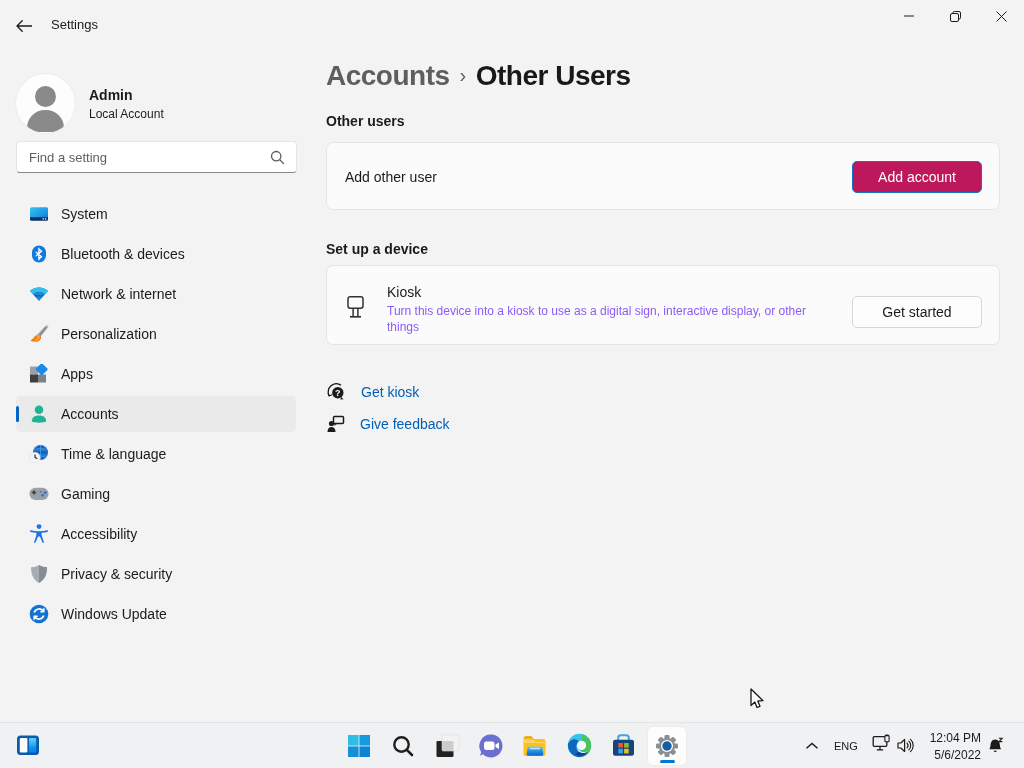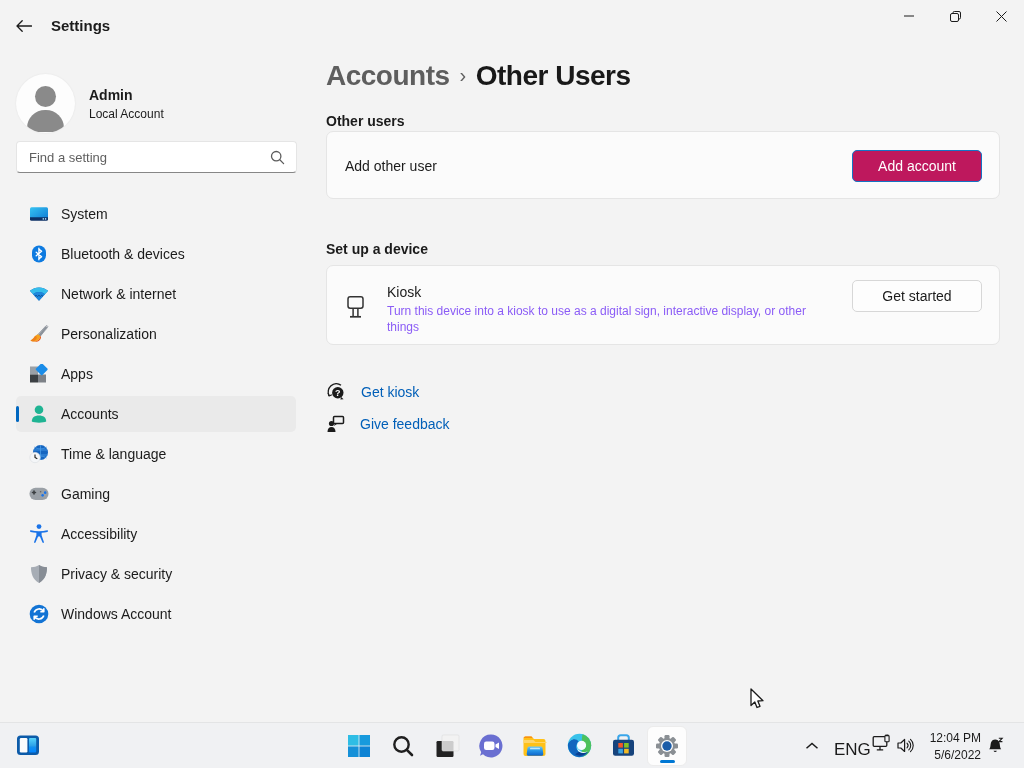--- a/index.html
+++ b/index.html
@@ -1,20 +1,20 @@
 <!DOCTYPE html>
 <html><head>
 <meta charset="utf-8">
 <style>
 * { margin:0; padding:0; box-sizing:border-box; }
 html,body { width:1024px; height:768px; overflow:hidden; }
 body { font-family:"Liberation Sans", sans-serif; background:#f3f3f3; color:#1b1b1b; position:relative; }
 .titlebar { position:absolute; top:0; left:0; width:1024px; height:48px; }
 .backbtn { position:absolute; left:16px; top:18px; width:16px; height:12px; }
-.apptitle { position:absolute; left:51px; top:17px; font-size:15px; font-weight:bold; color:#1b1b1b; }
+.apptitle { position:absolute; left:51px; top:17px; font-size:13px; font-weight:normal; color:#1b1b1b; }
 .winbtns { position:absolute; right:0; top:0; height:32px; display:flex; }
 .winbtn { width:46px; height:32px; display:flex; align-items:center; justify-content:center; }
 
 .sidebar { position:absolute; left:0; top:48px; width:320px; }
 .profile { position:absolute; left:16px; top:26px; display:flex; align-items:center; }
 .avatar { width:59px; height:59px; border-radius:50%; background:#fdfdfd; position:relative; overflow:hidden; box-shadow:0 0 2px rgba(0,0,0,0.08); }
 .avatar .head { position:absolute; left:19px; top:12px; width:21px; height:21px; border-radius:50%; background:#8a8a8a; }
 .avatar .bod { position:absolute; left:11px; top:36px; width:37px; height:22px; border-radius:18px 18px 4px 4px; background:#8a8a8a; }
 .pname { margin-left:14px; }
 .pname .nm { font-size:14px; font-weight:bold; color:#1b1b1b; }
@@ -40,21 +40,21 @@
 .btn-plain { position:absolute; right:17px; width:130px; height:32px; background:#fdfdfd; border:1px solid #d7d7d7; border-radius:5px; color:#1b1b1b; font-size:14px; display:flex; align-items:center; justify-content:center; }
 .link { color:#005fb8; font-size:14px; }
 
 .taskbar { position:absolute; left:0; top:722px; width:1024px; height:46px; background:#f0f1f3; border-top:1px solid #e3e4e5; }
 .tbleft { position:absolute; left:15px; top:9px; }
 .tbcenter { position:absolute; left:337px; top:0px; height:45px; display:flex; align-items:center; }
 .tbicon { width:40px; height:40px; margin:0 2px; display:flex; align-items:center; justify-content:center; position:relative; }
 .tbicon.active { background:#fdfdfd; border:1px solid #ececec; border-radius:6px; }
 .tbicon.active::after { content:""; position:absolute; bottom:2px; left:12px; width:15px; height:3px; border-radius:2px; background:#0078d4; }
 .tray { position:absolute; left:0; top:0; width:1024px; height:46px; }
-.eng { font-size:17px; color:#1b1b1b; }
+.eng { font-size:11px; color:#1b1b1b; }
 .clock { font-size:12px; color:#1b1b1b; text-align:right; line-height:17px; }
 </style>
 </head>
 <body>
 
 <div class="titlebar">
   <div class="backbtn">
     <svg width="16" height="12" viewBox="0 0 16 12">
         <path d="M6.2 0.8 L1 6 L6.2 11.2 M1.2 6 L15.5 6" stroke="#1b1b1b" stroke-width="1.3" fill="none" stroke-linecap="round" stroke-linejoin="round"></path>
       </svg>
@@ -213,44 +213,44 @@
       <div class="navitem">
         <span class="ic">
           <svg width="20" height="20" viewBox="0 0 20 20">
             <circle cx="10" cy="10" r="9.3" fill="#1273d4"></circle>
             <path d="M5.2 8.5 A 5.2 5.2 0 0 1 14.5 7.3" fill="none" stroke="#ffffff" stroke-width="1.7"></path>
             <path d="M14.8 4.2 L14.8 7.8 L11.3 7.6" fill="none" stroke="#ffffff" stroke-width="1.6" stroke-linejoin="round"></path>
             <path d="M14.8 11.5 A 5.2 5.2 0 0 1 5.5 12.7" fill="none" stroke="#ffffff" stroke-width="1.7"></path>
             <path d="M5.2 15.8 L5.2 12.2 L8.7 12.4" fill="none" stroke="#ffffff" stroke-width="1.6" stroke-linejoin="round"></path>
           </svg>
         </span>
-        <span class="lbl">Windows Account</span>
+        <span class="lbl">Windows Update</span>
       </div>
     </div>
 </div>
 
 <div class="main">
   <div class="crumb"><span class="c1">Accounts</span><span class="sep">›</span><span class="c2">Other Users</span></div>
   <div class="sechead" style="top:65px;">Other users</div>
-  <div class="card" style="top:83px; height:68px;">
+  <div class="card" style="top:94px; height:68px;">
     <div style="position:absolute; left:18px; top:26px; font-size:14px;">Add other user</div>
     <div class="btn-primary" style="top:18px;">Add account</div>
   </div>
   <div class="sechead" style="top:193px;">Set up a device</div>
   <div class="card" style="top:217px; height:80px;">
     <div style="position:absolute; left:20px; top:30px;">
       <svg width="17" height="23" viewBox="0 0 17 23">
         <rect x="1" y="0.8" width="15" height="11.4" rx="2.2" fill="none" stroke="#333333" stroke-width="1.5"></rect>
         <path d="M6.1 12.5 V20.5 M10.9 12.5 V20.5" stroke="#333333" stroke-width="1.5"></path>
         <path d="M3 20.8 H14" stroke="#333333" stroke-width="1.7"></path>
       </svg>
     </div>
     <div style="position:absolute; left:60px; top:18px; font-size:14px;">Kiosk</div>
     <div style="position:absolute; left:60px; top:37px; font-size:12px; color:#8b5cf6; width:440px; line-height:16px;">Turn this device into a kiosk to use as a digital sign, interactive display, or other things</div>
-    <div class="btn-plain" style="top:14px;">Get started</div>
+    <div class="btn-plain" style="top:30px;">Get started</div>
   </div>
   <div style="position:absolute; left:1px; top:334px; display:flex; align-items:center;">
     <svg width="18" height="19" viewBox="0 0 18 19">
       <path d="M2 13.8 C0.5 10.5 1.2 6.3 4 3.8 C6.8 1.3 11 1 14 3.2" fill="none" stroke="#1b1b1b" stroke-width="1.4"></path>
       <path d="M1.1 11 L2.1 14 L4.9 12.8" fill="none" stroke="#1b1b1b" stroke-width="1.2" stroke-linejoin="round"></path>
       <circle cx="10.8" cy="10.8" r="5.7" fill="#1b1b1b"></circle>
       <path d="M14.2 15 L16.6 17.3 L13.3 17.4 Z" fill="#1b1b1b"></path>
       <text x="10.8" y="13.9" font-size="9" font-weight="bold" fill="#ffffff" text-anchor="middle" font-family="Liberation Sans">?</text>
     </svg>
     <span class="link" style="margin-left:16px;">Get kiosk</span>

